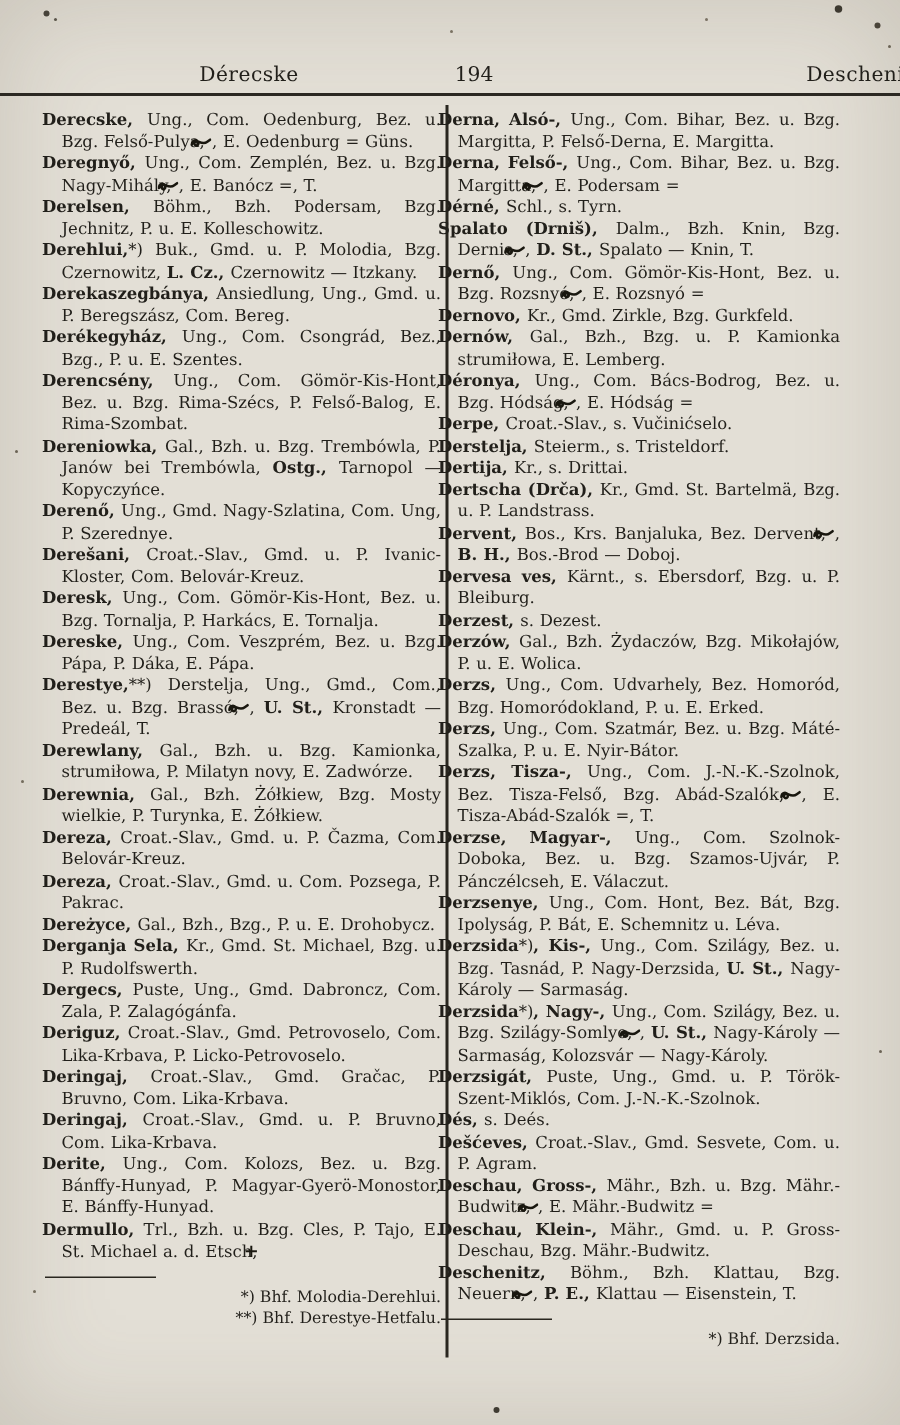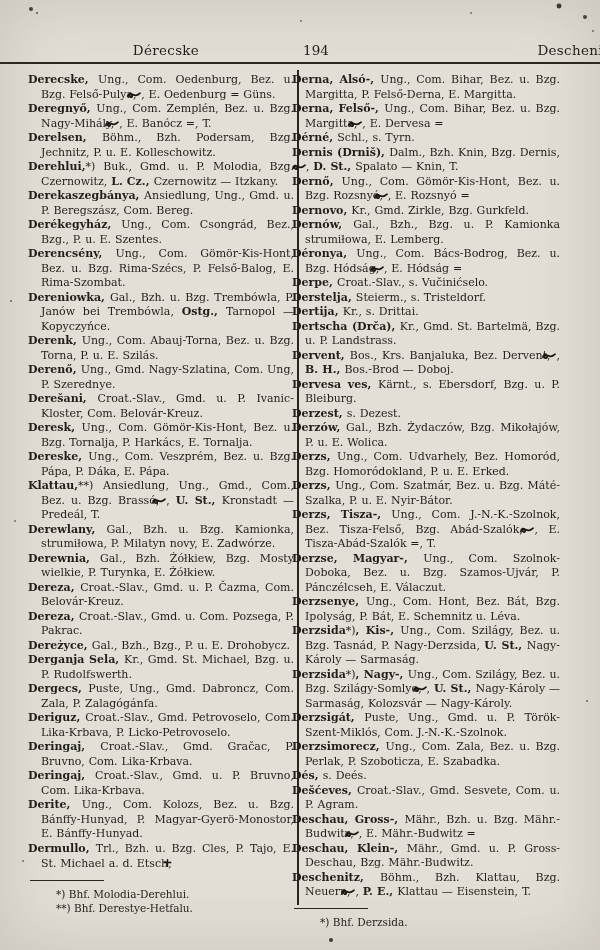--- a/index.html
+++ b/index.html
@@ -29,21 +29,21 @@
   .col-left{left:28px;width:266px;}
   .col-right{left:292px;width:268px;}
   .entry{margin:0;text-align:justify;font-size:11px;line-height:14.5px;
     padding-left:13px;text-indent:-13px;word-spacing:.3px;}
   .b{font-weight:bold;}
   .i{}
   .icon{display:inline-block;color:#19170f;}
   .icon svg{width:14px;height:8px;vertical-align:-1px;}
   .cross-glyph{font-size:12px;font-weight:bold;}
   .fn-rule{width:74px;height:1.5px;background:#29261f;margin:8px 0 6px 2px;}
-  .footnote{margin:0;font-size:10.5px;line-height:14px;padding-left:28px;text-indent:0;}
+  .footnote{margin:0;font-size:10.5px;line-height:14px;padding-left:28px;text-indent:0;text-align:right;}
 </style>
 </head>
 <body>
 
 <div class="speck"></div>
 
 <header>
   <span class="h-left">Dérecske</span>
   <span class="h-num">194</span>
   <span class="h-right">Deschenitz</span>
@@ -59,26 +59,25 @@
           </svg></span><span class="n">, E. Oedenburg = Güns.</span></p>
       <p class="entry"><span class="b">Deregnyő, </span><span class="i">Ung., </span><span class="n">Com. Zemplén, Bez. u. Bzg. Nagy-Mihály, </span><span class="icon"><svg viewBox="0 0 30 16" xmlns="http://www.w3.org/2000/svg">
             <path d="M2 11 C2 4 9 3 11 8 C12 12 8 14 6 11 C4 8 8 5 12 7 C16 9 20 10 24 7 L28 4" fill="none" stroke="currentColor" stroke-width="3.6" stroke-linecap="round"></path>
           </svg></span><span class="n">, E. Banócz =, T.</span></p>
       <p class="entry"><span class="b">Derelsen, </span><span class="i">Böhm., </span><span class="n">Bzh. Podersam, Bzg. Jechnitz, P. u. E. Kolleschowitz.</span></p>
       <p class="entry"><span class="b">Derehlui,</span><span class="n">*) </span><span class="i">Buk., </span><span class="n">Gmd. u. P. Molodia, Bzg. Czernowitz, </span><span class="b">L. Cz., </span><span class="n">Czernowitz — Itzkany.</span></p>
       <p class="entry"><span class="b">Derekaszegbánya, </span><span class="n">Ansiedlung, </span><span class="i">Ung., </span><span class="n">Gmd. u. P. Beregszász, Com. Bereg.</span></p>
       <p class="entry"><span class="b">Derékegyház, </span><span class="i">Ung., </span><span class="n">Com. Csongrád, Bez., Bzg., P. u. E. Szentes.</span></p>
       <p class="entry"><span class="b">Derencsény, </span><span class="i">Ung., </span><span class="n">Com. Gömör-Kis-Hont, Bez. u. Bzg. Rima-Szécs, P. Felső-Balog, E. Rima-Szombat.</span></p>
       <p class="entry"><span class="b">Dereniowka, </span><span class="i">Gal., </span><span class="n">Bzh. u. Bzg. Trembówla, P. Janów bei Trembówla, </span><span class="b">Ostg., </span><span class="n">Tarnopol — Kopyczyńce.</span></p>
-      <p class="entry"><span class="b">Derenk, </span><span class="i">Ung., </span><span class="n">Com. Abauj-Torna, Bez. u. Bzg. Torna, P. u. E. Szilás.</span></p>
       <p class="entry"><span class="b">Derenő, </span><span class="i">Ung., </span><span class="n">Gmd. Nagy-Szlatina, Com. Ung, P. Szerednye.</span></p>
       <p class="entry"><span class="b">Derešani, </span><span class="i">Croat.-Slav., </span><span class="n">Gmd. u. P. Ivanic-Kloster, Com. Belovár-Kreuz.</span></p>
       <p class="entry"><span class="b">Deresk, </span><span class="i">Ung., </span><span class="n">Com. Gömör-Kis-Hont, Bez. u. Bzg. Tornalja, P. Harkács, E. Tornalja.</span></p>
       <p class="entry"><span class="b">Dereske, </span><span class="i">Ung., </span><span class="n">Com. Veszprém, Bez. u. Bzg. Pápa, P. Dáka, E. Pápa.</span></p>
-      <p class="entry"><span class="b">Klattau,</span><span class="n">**) Ansiedlung, </span><span class="i">Ung., </span><span class="n">Gmd., Com., Bez. u. Bzg. Brassó, </span><span class="icon"><svg viewBox="0 0 30 16" xmlns="http://www.w3.org/2000/svg">
+      <p class="entry"><span class="b">Derestye,</span><span class="n">**) Derstelja, </span><span class="i">Ung., </span><span class="n">Gmd., Com., Bez. u. Bzg. Brassó, </span><span class="icon"><svg viewBox="0 0 30 16" xmlns="http://www.w3.org/2000/svg">
             <path d="M2 11 C2 4 9 3 11 8 C12 12 8 14 6 11 C4 8 8 5 12 7 C16 9 20 10 24 7 L28 4" fill="none" stroke="currentColor" stroke-width="3.6" stroke-linecap="round"></path>
           </svg></span><span class="n">, </span><span class="b">U. St., </span><span class="n">Kronstadt — Predeál, T.</span></p>
       <p class="entry"><span class="b">Derewlany, </span><span class="i">Gal., </span><span class="n">Bzh. u. Bzg. Kamionka, strumiłowa, P. Milatyn novy, E. Zadwórze.</span></p>
       <p class="entry"><span class="b">Derewnia, </span><span class="i">Gal., </span><span class="n">Bzh. Żółkiew, Bzg. Mosty wielkie, P. Turynka, E. Żółkiew.</span></p>
       <p class="entry"><span class="b">Dereza, </span><span class="i">Croat.-Slav., </span><span class="n">Gmd. u. P. Čazma, Com. Belovár-Kreuz.</span></p>
       <p class="entry"><span class="b">Dereza, </span><span class="i">Croat.-Slav., </span><span class="n">Gmd. u. Com. Pozsega, P. Pakrac.</span></p>
       <p class="entry"><span class="b">Dereżyce, </span><span class="i">Gal., </span><span class="n">Bzh., Bzg., P. u. E. Drohobycz.</span></p>
       <p class="entry"><span class="b">Derganja Sela, </span><span class="i">Kr., </span><span class="n">Gmd. St. Michael, Bzg. u. P. Rudolfswerth.</span></p>
       <p class="entry"><span class="b">Dergecs, </span><span class="n">Puste, </span><span class="i">Ung., </span><span class="n">Gmd. Dabroncz, Com. Zala, P. Zalagógánfa.</span></p>
       <p class="entry"><span class="b">Deriguz, </span><span class="i">Croat.-Slav., </span><span class="n">Gmd. Petrovoselo, Com. Lika-Krbava, P. Licko-Petrovoselo.</span></p>
@@ -92,23 +91,23 @@
       <p class="footnote"><span class="n">*) Bhf. Molodia-Derehlui.</span></p>
       <p class="footnote"><span class="n">**) Bhf. Derestye-Hetfalu.</span></p>
     </div>
 </div>
 
 <div class="col col-right">
   <div class="entries">
       <p class="entry"><span class="b">Derna, Alsó-, </span><span class="i">Ung., </span><span class="n">Com. Bihar, Bez. u. Bzg. Margitta, P. Felső-Derna, E. Margitta.</span></p>
       <p class="entry"><span class="b">Derna, Felső-, </span><span class="i">Ung., </span><span class="n">Com. Bihar, Bez. u. Bzg. Margitta, </span><span class="icon"><svg viewBox="0 0 30 16" xmlns="http://www.w3.org/2000/svg">
             <path d="M2 11 C2 4 9 3 11 8 C12 12 8 14 6 11 C4 8 8 5 12 7 C16 9 20 10 24 7 L28 4" fill="none" stroke="currentColor" stroke-width="3.6" stroke-linecap="round"></path>
-          </svg></span><span class="n">, E. Dervesa =</span></p>
+          </svg></span><span class="n">, E. Podersam =</span></p>
       <p class="entry"><span class="b">Dérné, </span><span class="i">Schl., </span><span class="n">s. Tyrn.</span></p>
-      <p class="entry"><span class="b">Dernis (Drniš), </span><span class="i">Dalm., </span><span class="n">Bzh. Knin, Bzg. Dernis, </span><span class="icon"><svg viewBox="0 0 30 16" xmlns="http://www.w3.org/2000/svg">
+      <p class="entry"><span class="b">Spalato (Drniš), </span><span class="i">Dalm., </span><span class="n">Bzh. Knin, Bzg. Dernis, </span><span class="icon"><svg viewBox="0 0 30 16" xmlns="http://www.w3.org/2000/svg">
             <path d="M2 11 C2 4 9 3 11 8 C12 12 8 14 6 11 C4 8 8 5 12 7 C16 9 20 10 24 7 L28 4" fill="none" stroke="currentColor" stroke-width="3.6" stroke-linecap="round"></path>
           </svg></span><span class="n">, </span><span class="b">D. St., </span><span class="n">Spalato — Knin, T.</span></p>
       <p class="entry"><span class="b">Dernő, </span><span class="i">Ung., </span><span class="n">Com. Gömör-Kis-Hont, Bez. u. Bzg. Rozsnyó, </span><span class="icon"><svg viewBox="0 0 30 16" xmlns="http://www.w3.org/2000/svg">
             <path d="M2 11 C2 4 9 3 11 8 C12 12 8 14 6 11 C4 8 8 5 12 7 C16 9 20 10 24 7 L28 4" fill="none" stroke="currentColor" stroke-width="3.6" stroke-linecap="round"></path>
           </svg></span><span class="n">, E. Rozsnyó =</span></p>
       <p class="entry"><span class="b">Dernovo, </span><span class="i">Kr., </span><span class="n">Gmd. Zirkle, Bzg. Gurkfeld.</span></p>
       <p class="entry"><span class="b">Dernów, </span><span class="i">Gal., </span><span class="n">Bzh., Bzg. u. P. Kamionka strumiłowa, E. Lemberg.</span></p>
       <p class="entry"><span class="b">Déronya, </span><span class="i">Ung., </span><span class="n">Com. Bács-Bodrog, Bez. u. Bzg. Hódság, </span><span class="icon"><svg viewBox="0 0 30 16" xmlns="http://www.w3.org/2000/svg">
             <path d="M2 11 C2 4 9 3 11 8 C12 12 8 14 6 11 C4 8 8 5 12 7 C16 9 20 10 24 7 L28 4" fill="none" stroke="currentColor" stroke-width="3.6" stroke-linecap="round"></path>
           </svg></span><span class="n">, E. Hódság =</span></p>
@@ -127,21 +126,20 @@
       <p class="entry"><span class="b">Derzs, Tisza-, </span><span class="i">Ung., </span><span class="n">Com. J.-N.-K.-Szolnok, Bez. Tisza-Felső, Bzg. Abád-Szalók, </span><span class="icon"><svg viewBox="0 0 30 16" xmlns="http://www.w3.org/2000/svg">
             <path d="M2 11 C2 4 9 3 11 8 C12 12 8 14 6 11 C4 8 8 5 12 7 C16 9 20 10 24 7 L28 4" fill="none" stroke="currentColor" stroke-width="3.6" stroke-linecap="round"></path>
           </svg></span><span class="n">, E. Tisza-Abád-Szalók =, T.</span></p>
       <p class="entry"><span class="b">Derzse, Magyar-, </span><span class="i">Ung., </span><span class="n">Com. Szolnok-Doboka, Bez. u. Bzg. Szamos-Ujvár, P. Pánczélcseh, E. Válaczut.</span></p>
       <p class="entry"><span class="b">Derzsenye, </span><span class="i">Ung., </span><span class="n">Com. Hont, Bez. Bát, Bzg. Ipolyság, P. Bát, E. Schemnitz u. Léva.</span></p>
       <p class="entry"><span class="b">Derzsida</span><span class="n">*)</span><span class="b">, Kis-, </span><span class="i">Ung., </span><span class="n">Com. Szilágy, Bez. u. Bzg. Tasnád, P. Nagy-Derzsida, </span><span class="b">U. St., </span><span class="n">Nagy-Károly — Sarmaság.</span></p>
       <p class="entry"><span class="b">Derzsida</span><span class="n">*)</span><span class="b">, Nagy-, </span><span class="i">Ung., </span><span class="n">Com. Szilágy, Bez. u. Bzg. Szilágy-Somlyo, </span><span class="icon"><svg viewBox="0 0 30 16" xmlns="http://www.w3.org/2000/svg">
             <path d="M2 11 C2 4 9 3 11 8 C12 12 8 14 6 11 C4 8 8 5 12 7 C16 9 20 10 24 7 L28 4" fill="none" stroke="currentColor" stroke-width="3.6" stroke-linecap="round"></path>
           </svg></span><span class="n">, </span><span class="b">U. St., </span><span class="n">Nagy-Károly — Sarmaság, Kolozsvár — Nagy-Károly.</span></p>
       <p class="entry"><span class="b">Derzsigát, </span><span class="n">Puste, </span><span class="i">Ung., </span><span class="n">Gmd. u. P. Török-Szent-Miklós, Com. J.-N.-K.-Szolnok.</span></p>
-      <p class="entry"><span class="b">Derzsimorecz, </span><span class="i">Ung., </span><span class="n">Com. Zala, Bez. u. Bzg. Perlak, P. Szoboticza, E. Szabadka.</span></p>
       <p class="entry"><span class="b">Dés, </span><span class="n">s. Deés.</span></p>
       <p class="entry"><span class="b">Dešćeves, </span><span class="i">Croat.-Slav., </span><span class="n">Gmd. Sesvete, Com. u. P. Agram.</span></p>
       <p class="entry"><span class="b">Deschau, Gross-, </span><span class="i">Mähr., </span><span class="n">Bzh. u. Bzg. Mähr.-Budwitz, </span><span class="icon"><svg viewBox="0 0 30 16" xmlns="http://www.w3.org/2000/svg">
             <path d="M2 11 C2 4 9 3 11 8 C12 12 8 14 6 11 C4 8 8 5 12 7 C16 9 20 10 24 7 L28 4" fill="none" stroke="currentColor" stroke-width="3.6" stroke-linecap="round"></path>
           </svg></span><span class="n">, E. Mähr.-Budwitz =</span></p>
       <p class="entry"><span class="b">Deschau, Klein-, </span><span class="i">Mähr., </span><span class="n">Gmd. u. P. Gross-Deschau, Bzg. Mähr.-Budwitz.</span></p>
       <p class="entry"><span class="b">Deschenitz, </span><span class="i">Böhm., </span><span class="n">Bzh. Klattau, Bzg. Neuern, </span><span class="icon"><svg viewBox="0 0 30 16" xmlns="http://www.w3.org/2000/svg">
             <path d="M2 11 C2 4 9 3 11 8 C12 12 8 14 6 11 C4 8 8 5 12 7 C16 9 20 10 24 7 L28 4" fill="none" stroke="currentColor" stroke-width="3.6" stroke-linecap="round"></path>
           </svg></span><span class="n">, </span><span class="b">P. E., </span><span class="n">Klattau — Eisenstein, T.</span></p>
     </div>

